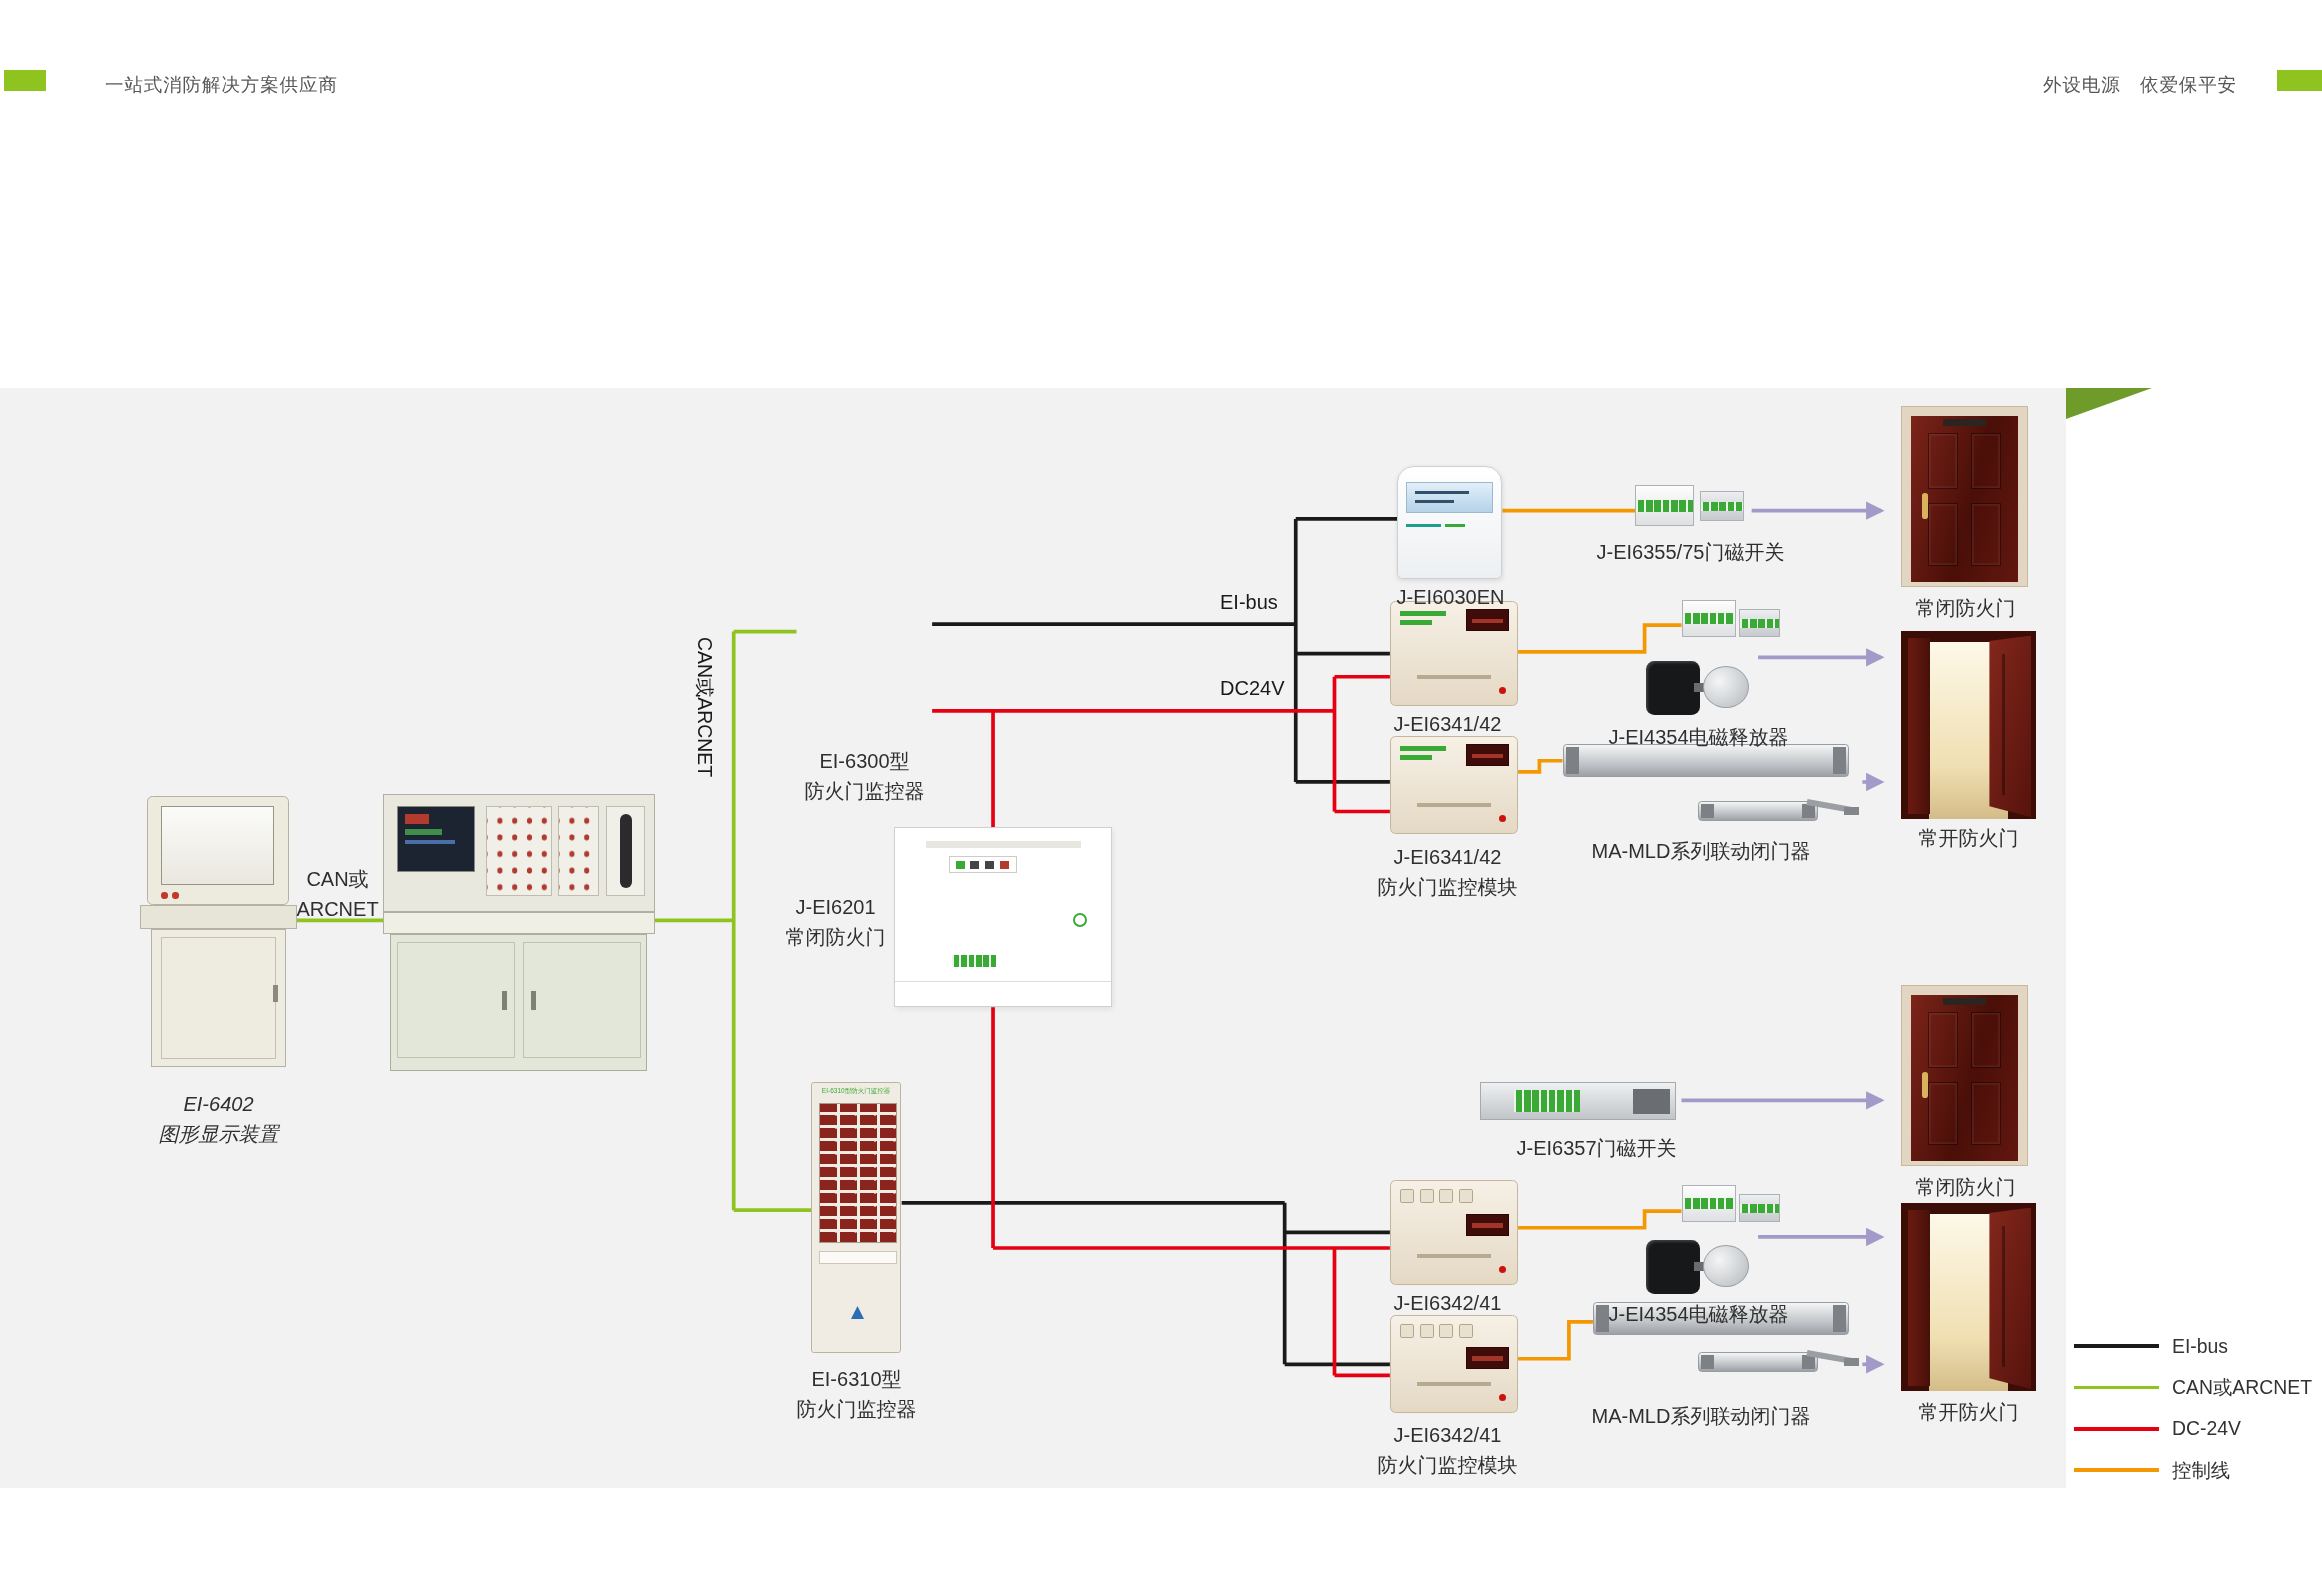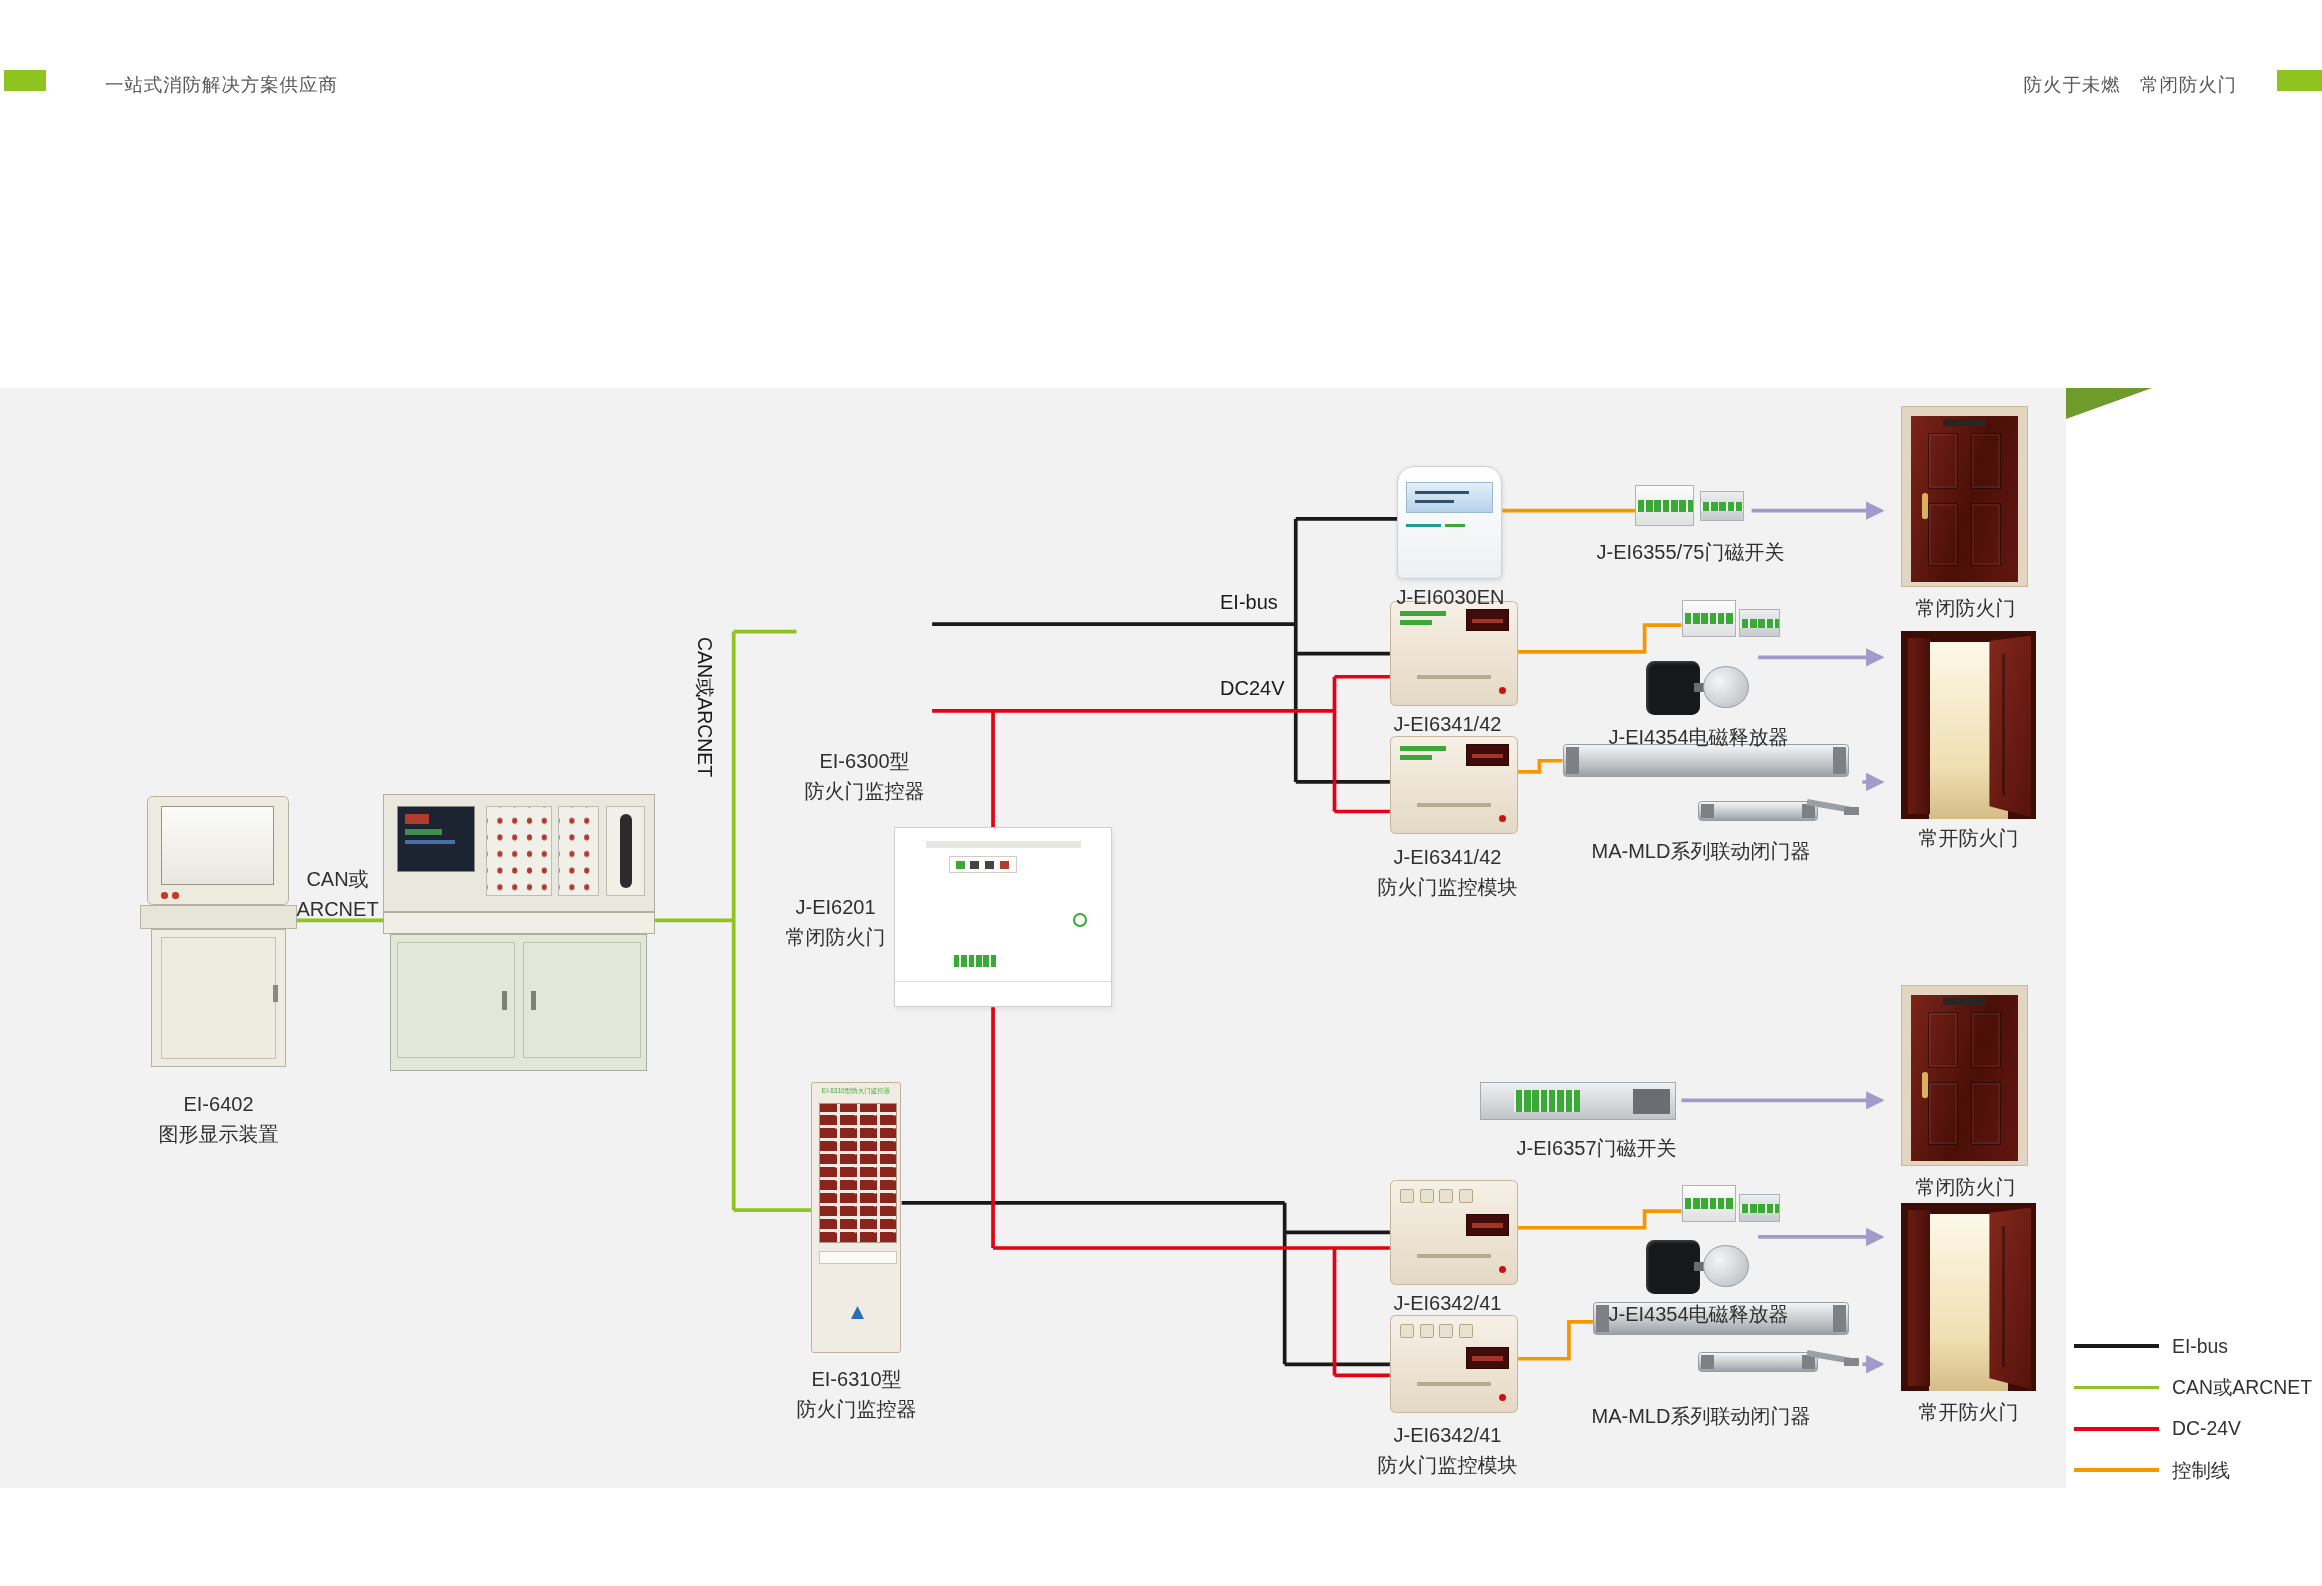--- a/index.html
+++ b/index.html
@@ -157,21 +157,21 @@
   .leg-red { background:#e60012; } .leg-orange { background:#f39800; }
   .leg-label { font-size:19.4px; color:#333333; white-space:nowrap; }
 </style>
 </head>
 <body>
 
 <div id="page">
 
   <div id="hdr-block-left" class="hdr-block"></div>
   <div id="hdr-text-left" class="hdr-text">一站式消防解决方案供应商</div>
-  <div id="hdr-text-right" class="hdr-text">防火于未燃　常闭防火门</div>
+  <div id="hdr-text-right" class="hdr-text">外设电源　依爱保平安</div>
   <div id="hdr-block-right" class="hdr-block"></div>
 
   <div id="banner-fold"></div>
 
   <div id="gray-bg"></div>
 
   <svg id="wires" width="2322" height="1587" viewBox="0 0 2516 1719">
     <defs>
       <marker id="arrw" viewBox="0 0 10 10" refX="8" refY="5" markerWidth="5" markerHeight="5" orient="auto">
         <path d="M0,0 L10,5 L0,10 z" fill="#a49ac9"></path>
@@ -407,21 +407,21 @@
   </div>
   <div id="door4" class="dev" style="left:1901px; top:1203px; width:135px; height:188px;">
     <div class="od-frame"></div>
     <div class="od-int"></div>
     <div class="od-left"></div>
     <div class="od-right">
         <i></i>
       </div>
   </div>
 
-  <div class="lbl" style="left:126px; top:1089px; width:185px;">
+  <div class="lbl" style="left:126px; top:1089px; width:185px;font-style:italic;">
     <div>EI-6402</div>
     <div>图形显示装置</div>
   </div>
   <div class="lbl" style="left:772px; top:746px; width:185px;">
     <div>EI-6300型</div>
     <div>防火门监控器</div>
   </div>
   <div class="lbl" style="left:780px; top:892px; width:111px;">
     <div>J-EI6201</div>
     <div>常闭防火门</div>

